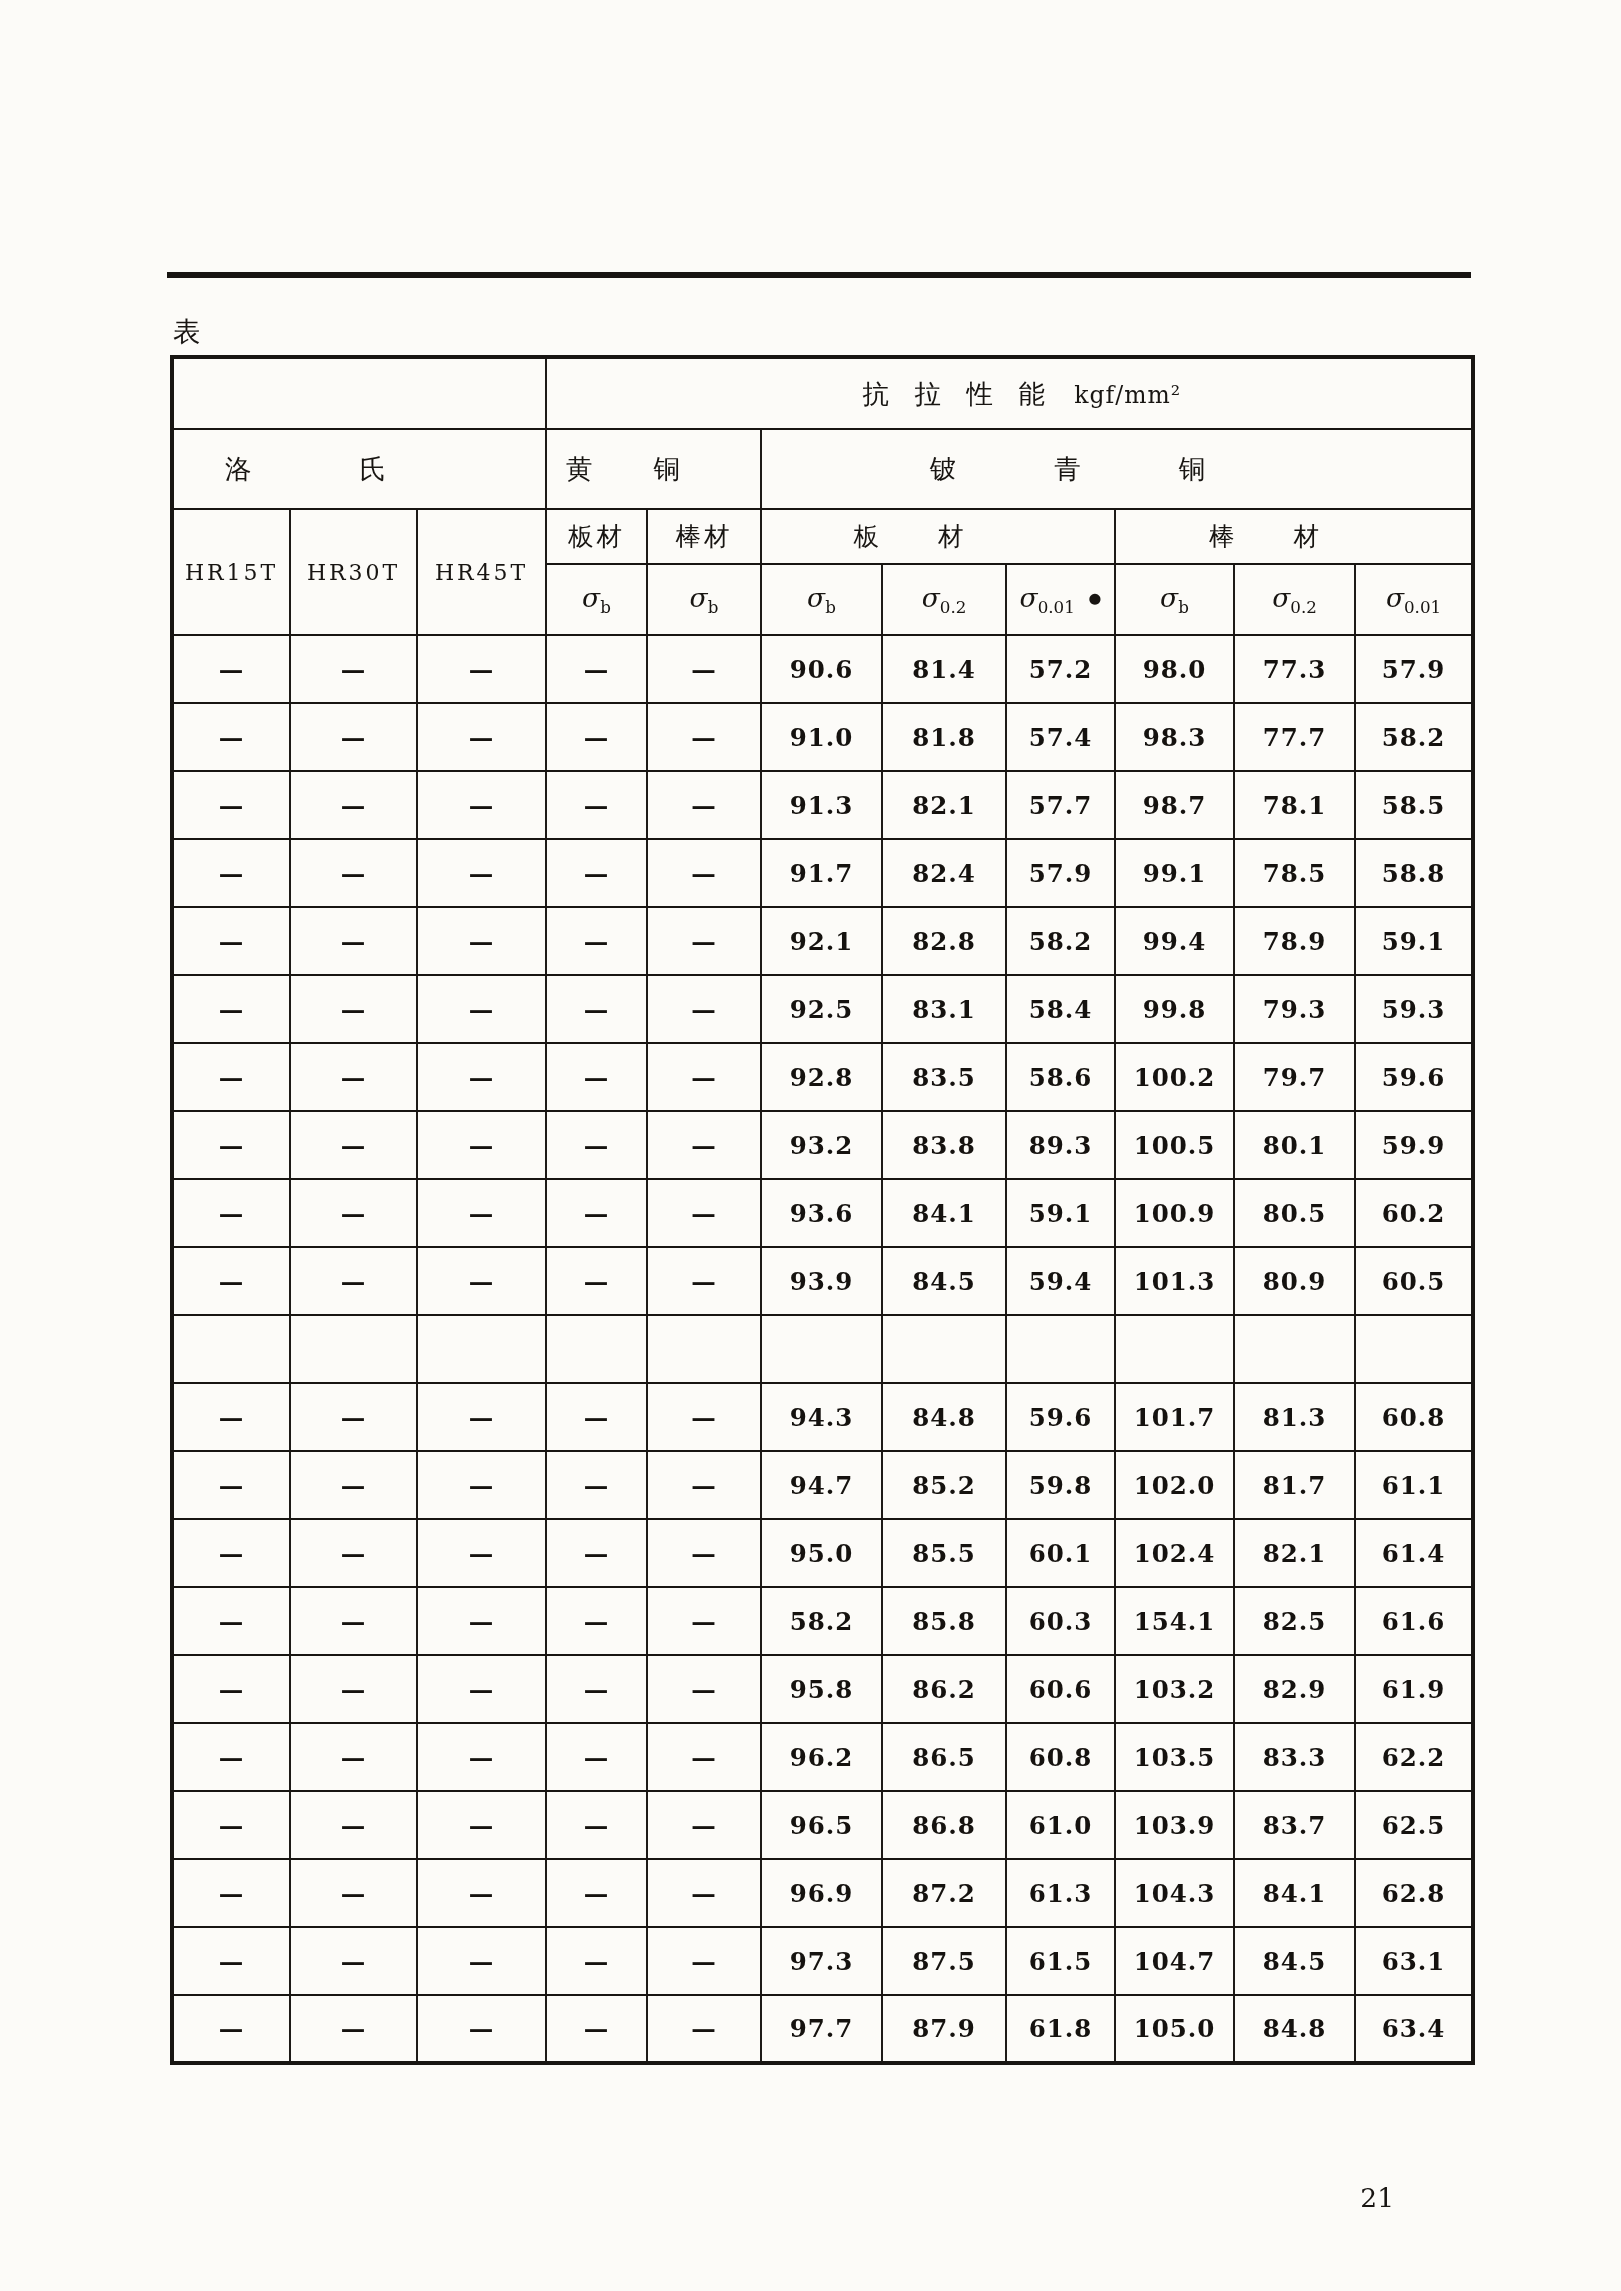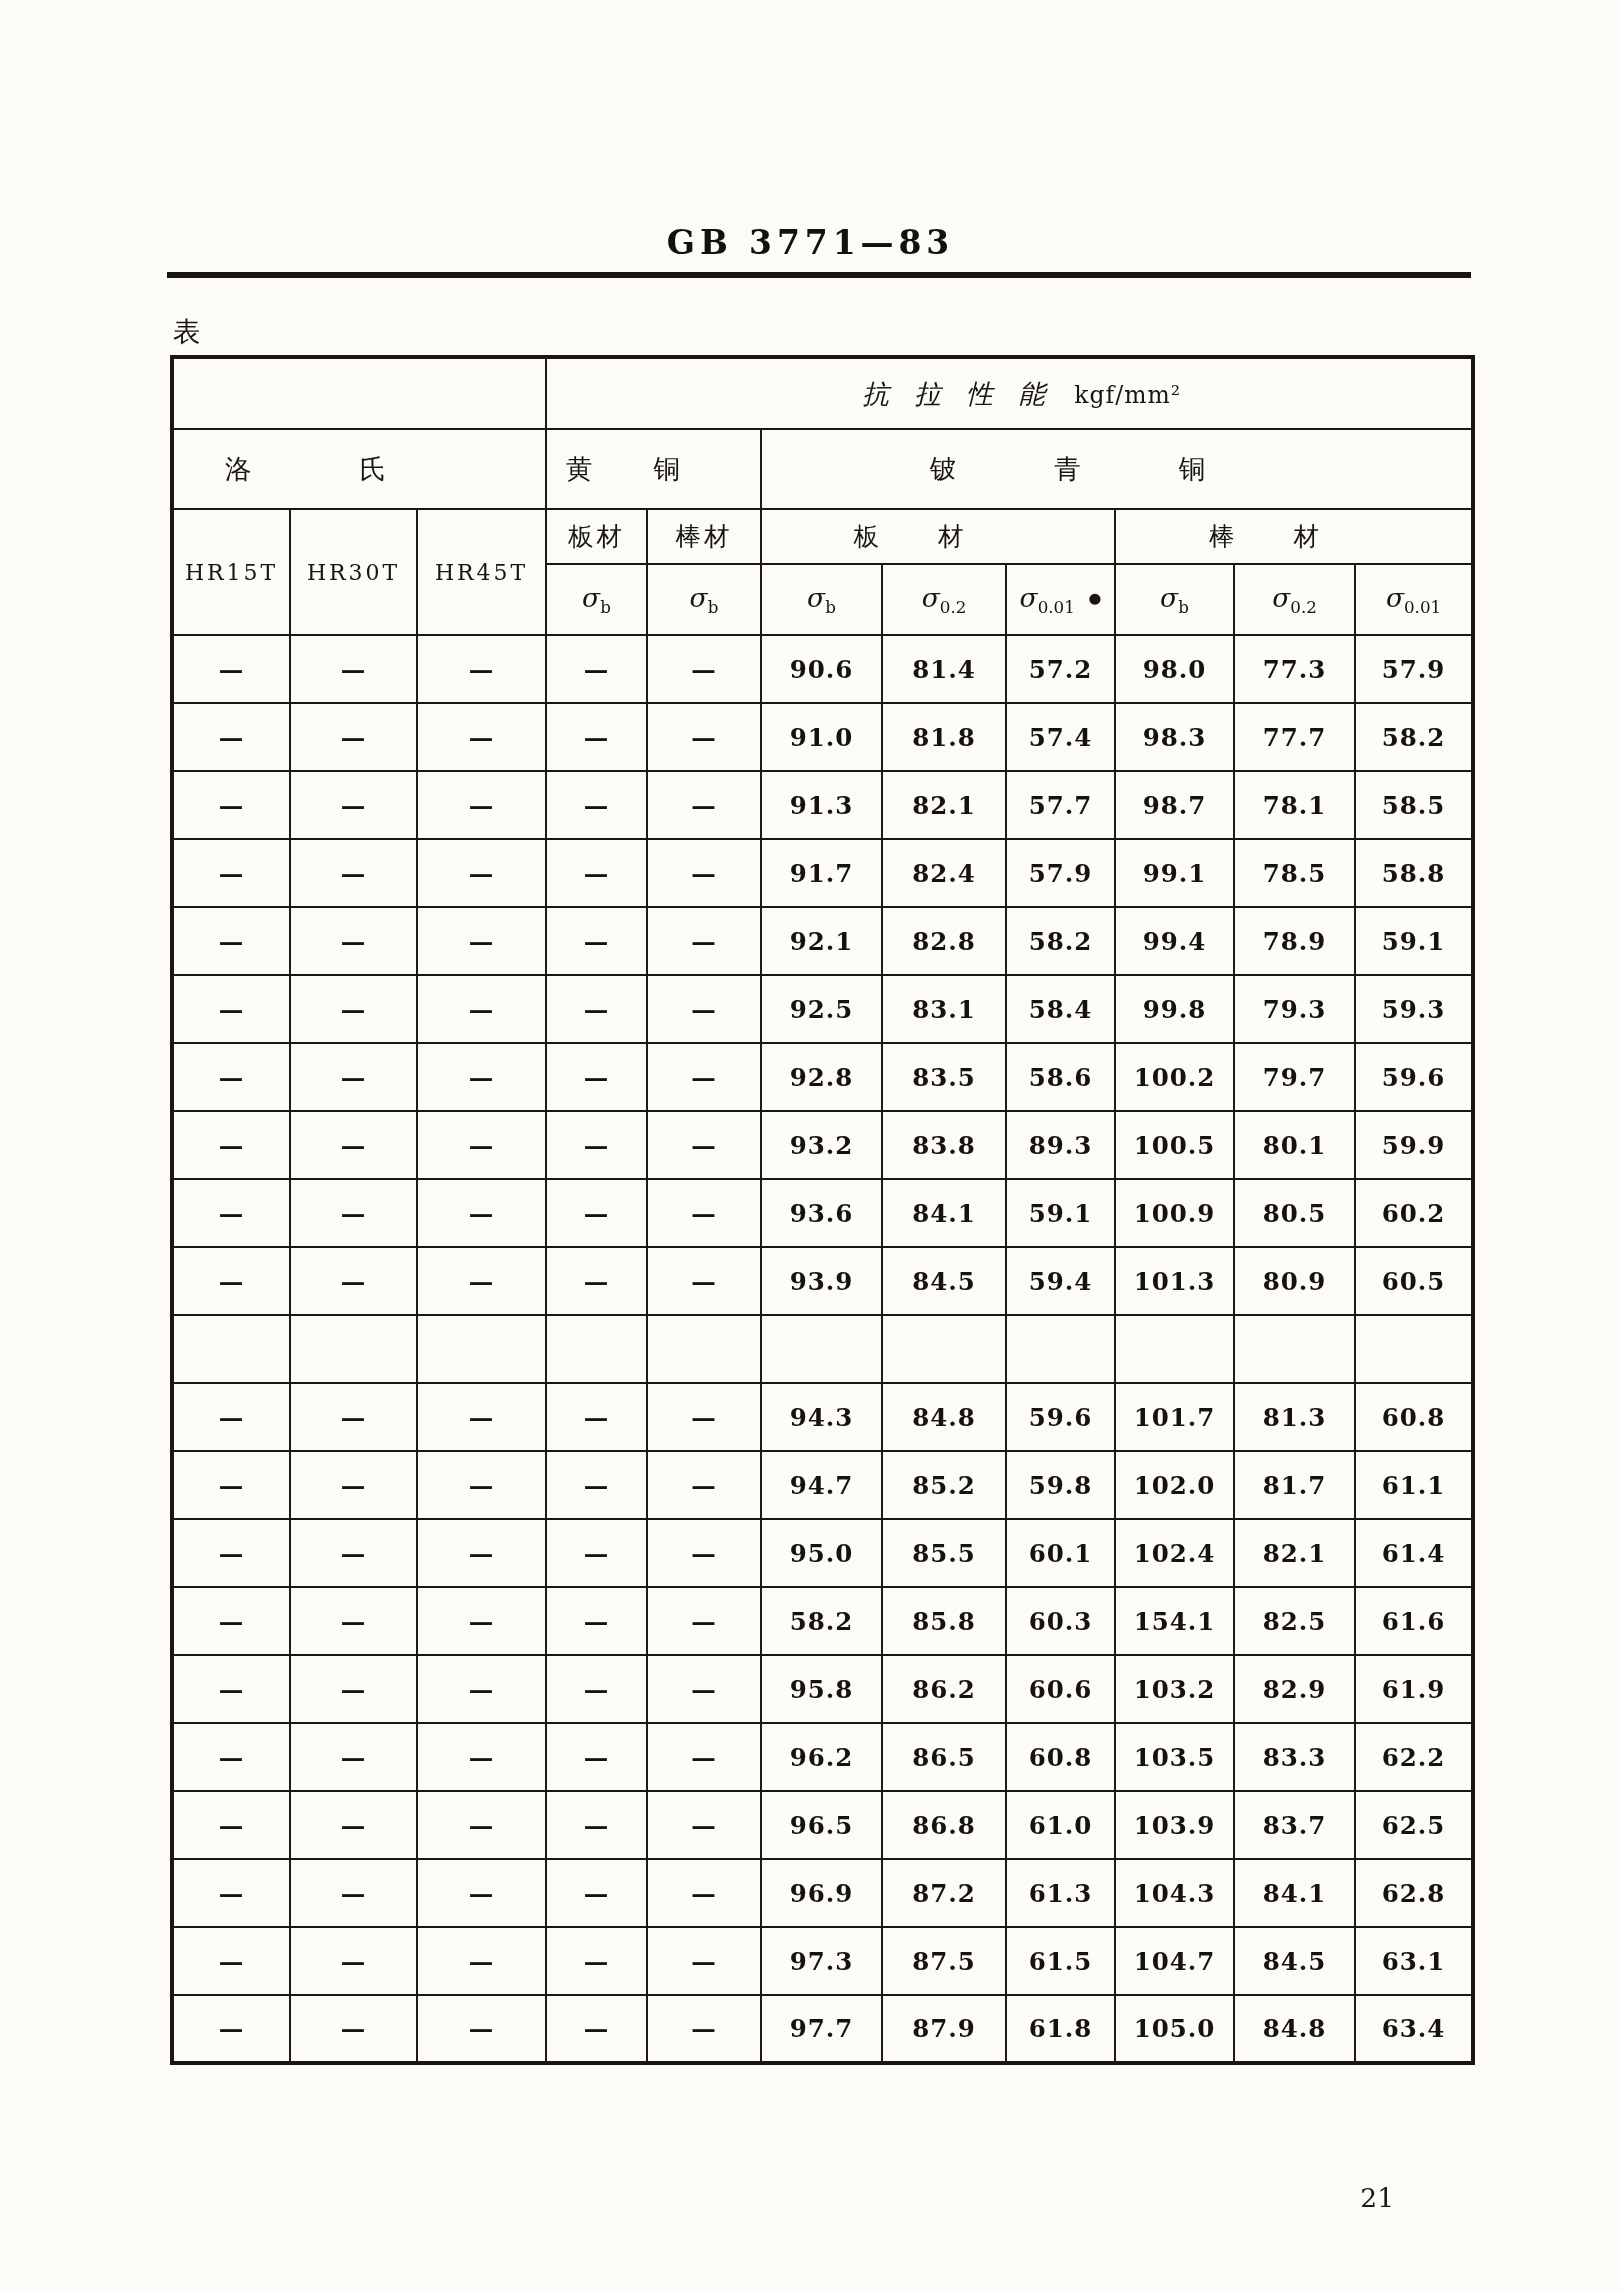--- a/index.html
+++ b/index.html
@@ -65,21 +65,21 @@
     white-space: nowrap;
   }
 
   tr.row-a { height: 72px; }
   tr.row-b { height: 80px; }
   tr.row-c { height: 55px; }
   tr.row-d { height: 71px; }
   tbody tr  { height: 68px; }
 
   td.tensile-cell { font-size: 26.5px; }
-  .tensile-title { letter-spacing: 25.5px; padding-left: 25.5px; font-style: italic; }
+  .tensile-title { letter-spacing: 25.5px; padding-left: 25.5px; }
   .tensile-unit  { font-size: 23.5px; margin-left: 3.9px; letter-spacing: 1px; text-align: right; }
 
   td.rockwell-cell  { font-size: 26.5px; letter-spacing: 108px; padding-left: 108px; }
   td.brass-cell     { font-size: 26.5px; letter-spacing: 61px;  padding-left: 61px; }
   td.beryllium-cell { font-size: 26.5px; letter-spacing: 98px; padding-left: 98px; }
 
   td.hr-cell { font-size: 22px; letter-spacing: 2.9px; }
 
   td.mat-small { font-size: 25.5px; letter-spacing: 2.9px; }
   td.mat-wide  { font-size: 25.5px; letter-spacing: 59px; padding-left: 59px; }
@@ -101,21 +101,20 @@
     top: 2182px;
     right: 227px;
     font-size: 26.5px;
   }
 </style>
 </head>
 <body>
 
 <div class="page">
 
-  <div class="doc-title">GB 3771—83</div>
   <div class="title-rule"></div>
   <div class="table-label">表</div>
 
   <table class="data-table">
     <colgroup>
       <col style="width:118px">
         <col style="width:127px">
         <col style="width:129px">
       <col style="width:101px">
         <col style="width:114px">

